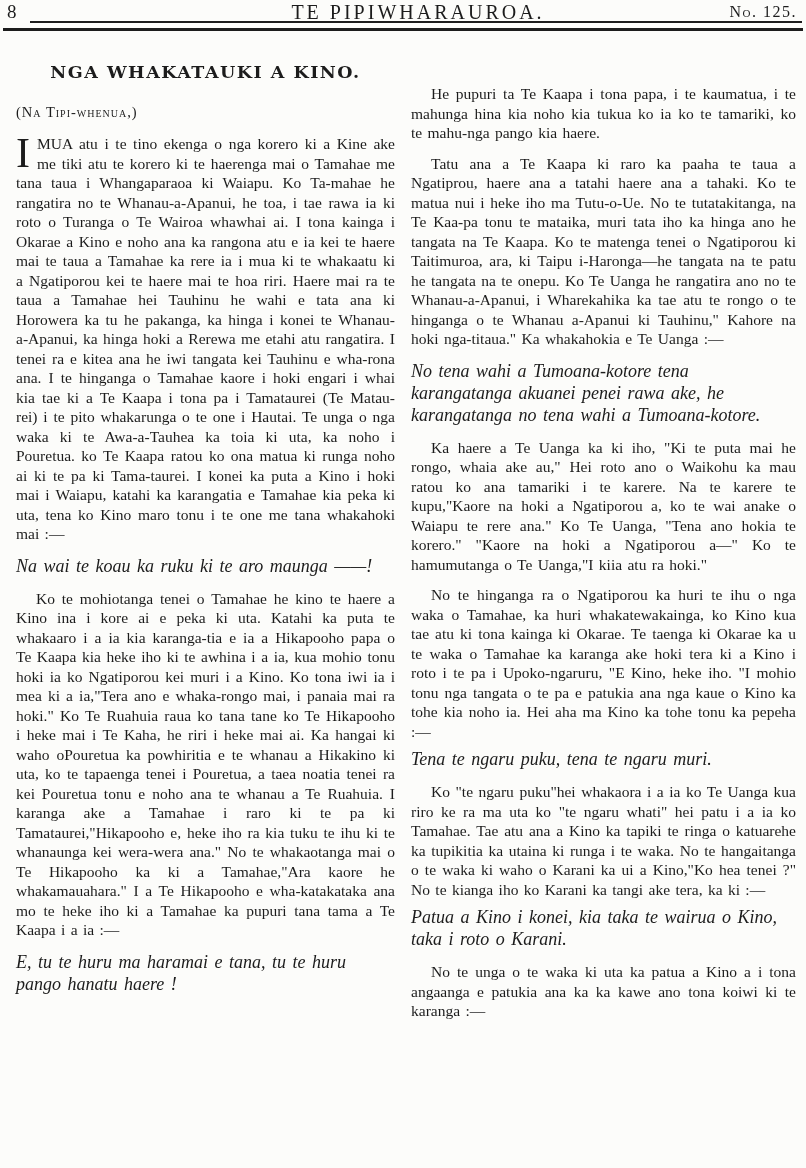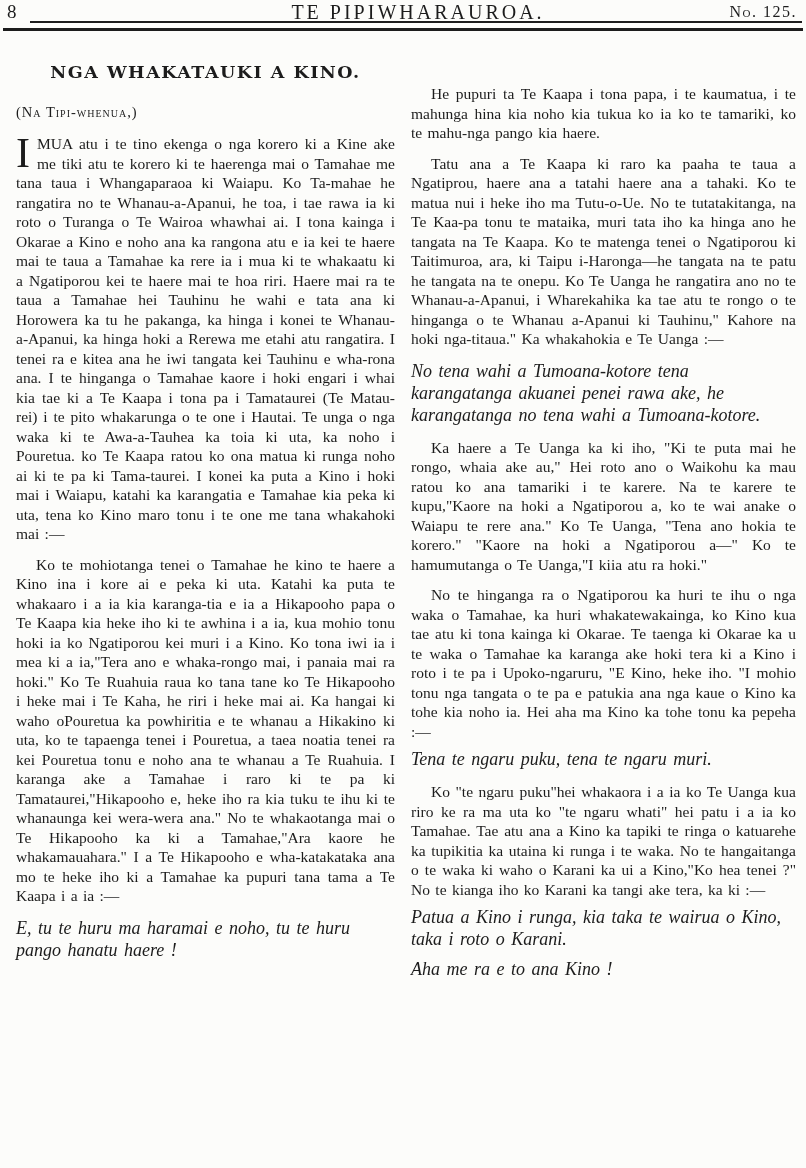--- a/index.html
+++ b/index.html
@@ -127,41 +127,42 @@
   <div class="rule-thick"></div>
 
   <main class="columns">
 
     <section class="col col-left">
       <h1 class="title">NGA WHAKATAUKI A KINO.</h1>
       <div class="byline">(Na Tipi-whenua,)</div>
 
       <p class="body"><span class="dropcap">I</span><span>MUA atu i te tino ekenga o nga korero ki a Kine ake me tiki atu te korero ki te haerenga mai o Tamahae me tana taua i Whangaparaoa ki Waiapu. Ko Ta-mahae he rangatira no te Whanau-a-Apanui, he toa, i tae rawa ia ki roto o Turanga o Te Wairoa whawhai ai. I tona kainga i Okarae a Kino e noho ana ka rangona atu e ia kei te haere mai te taua a Tamahae ka rere ia i mua ki te whakaatu ki a Ngatiporou kei te haere mai te hoa riri. Haere mai ra te taua a Tamahae hei Tauhinu he wahi e tata ana ki Horowera ka tu he pakanga, ka hinga i konei te Whanau-a-Apanui, ka hinga hoki a Rerewa me etahi atu rangatira. I tenei ra e kitea ana he iwi tangata kei Tauhinu e wha-rona ana. I te hinganga o Tamahae kaore i hoki engari i whai kia tae ki a Te Kaapa i tona pa i Tamataurei (Te Matau-rei) i te pito whakarunga o te one i Hautai. Te unga o nga waka ki te Awa-a-Tauhea ka toia ki uta, ka noho i Pouretua. ko Te Kaapa ratou ko ona matua ki runga noho ai ki te pa ki Tama-taurei. I konei ka puta a Kino i hoki mai i Waiapu, katahi ka karangatia e Tamahae kia peka ki uta, tena ko Kino maro tonu i te one me tana whakahoki mai :—</span></p>
 
+      <p class="verse">Na wai te koau ka ruku ki te aro maunga ——!</p>
 
       <p class="body indent">Ko te mohiotanga tenei o Tamahae he kino te haere a Kino ina i kore ai e peka ki uta. Katahi ka puta te whakaaro i a ia kia karanga-tia e ia a Hikapooho papa o Te Kaapa kia heke iho ki te awhina i a ia, kua mohio tonu hoki ia ko Ngatiporou kei muri i a Kino. Ko tona iwi ia i mea ki a ia,"Tera ano e whaka-rongo mai, i panaia mai ra hoki." Ko Te Ruahuia raua ko tana tane ko Te Hikapooho i heke mai i Te Kaha, he riri i heke mai ai. Ka hangai ki waho oPouretua ka powhiritia e te whanau a Hikakino ki uta, ko te tapaenga tenei i Pouretua, a taea noatia tenei ra kei Pouretua tonu e noho ana te whanau a Te Ruahuia. I karanga ake a Tamahae i raro ki te pa ki Tamataurei,"Hikapooho e, heke iho ra kia tuku te ihu ki te whanaunga kei wera-wera ana." No te whakaotanga mai o Te Hikapooho ka ki a Tamahae,"Ara kaore he whakamauahara." I a Te Hikapooho e wha-katakataka ana mo te heke iho ki a Tamahae ka pupuri tana tama a Te Kaapa i a ia :—</p>
 
-      <p class="verse">E, tu te huru ma haramai e noho, tu te huru pango hanatu haere !</p>
+      <p class="verse">E, tu te huru ma haramai e tana, tu te huru pango hanatu haere !</p>
     </section>
 
     <section class="col col-right">
       <p class="body indent first">He pupuri ta Te Kaapa i tona papa, i te kaumatua, i te mahunga hina kia noho kia tukua ko ia ko te tamariki, ko te mahu-nga pango kia haere.</p>
 
       <p class="body indent">Tatu ana a Te Kaapa ki raro ka paaha te taua a Ngatiprou, haere ana a tatahi haere ana a tahaki. Ko te matua nui i heke iho ma Tutu-o-Ue. No te tutatakitanga, na Te Kaa-pa tonu te mataika, muri tata iho ka hinga ano he tangata na Te Kaapa. Ko te matenga tenei o Ngatiporou ki Taitimuroa, ara, ki Taipu i-Haronga—he tangata na te patu he tangata na te onepu. Ko Te Uanga he rangatira ano no te Whanau-a-Apanui, i Wharekahika ka tae atu te rongo o te hinganga o te Whanau a-Apanui ki Tauhinu," Kahore na hoki nga-titaua." Ka whakahokia e Te Uanga :—</p>
 
       <p class="verse">No tena wahi a Tumoana-kotore tena karangatanga akuanei penei rawa ake, he karangatanga no tena wahi a Tumoana-kotore.</p>
 
       <p class="body indent">Ka haere a Te Uanga ka ki iho, "Ki te puta mai he rongo, whaia ake au," Hei roto ano o Waikohu ka mau ratou ko ana tamariki i te karere. Na te karere te kupu,"Kaore na hoki a Ngatiporou a, ko te wai anake o Waiapu te rere ana." Ko Te Uanga, "Tena ano hokia te korero." "Kaore na hoki a Ngatiporou a—" Ko te hamumutanga o Te Uanga,"I kiia atu ra hoki."</p>
 
       <p class="body indent">No te hinganga ra o Ngatiporou ka huri te ihu o nga waka o Tamahae, ka huri whakatewakainga, ko Kino kua tae atu ki tona kainga ki Okarae. Te taenga ki Okarae ka u te waka o Tamahae ka karanga ake hoki tera ki a Kino i roto i te pa i Upoko-ngaruru, "E Kino, heke iho. "I mohio tonu nga tangata o te pa e patukia ana nga kaue o Kino ka tohe kia noho ia. Hei aha ma Kino ka tohe tonu ka pepeha :—</p>
 
       <p class="verse tight">Tena te ngaru puku, tena te ngaru muri.</p>
 
       <p class="body indent">Ko "te ngaru puku"hei whakaora i a ia ko Te Uanga kua riro ke ra ma uta ko "te ngaru whati" hei patu i a ia ko Tamahae. Tae atu ana a Kino ka tapiki te ringa o katuarehe ka tupikitia ka utaina ki runga i te waka. No te hangaitanga o te waka ki waho o Karani ka ui a Kino,"Ko hea tenei ?" No te kianga iho ko Karani ka tangi ake tera, ka ki :—</p>
 
-      <p class="verse tight">Patua a Kino i runga, kia taka te wairua o Kino, taka i roto o Karani.</p>
+      <p class="verse tight">Patua a Kino i konei, kia taka te wairua o Kino, taka i roto o Karani.</p>
 
+      <p class="body indent">No te unga o te waka ki uta ka patua a Kino a i tona angaanga e patukia ana ka ka kawe ano tona koiwi ki te karanga :—</p>
 
-      <p class="verse tight">Aha me ra e to ana Kino !</p>
     </section>
 
   </main>
 </div>
 
 </body></html>

